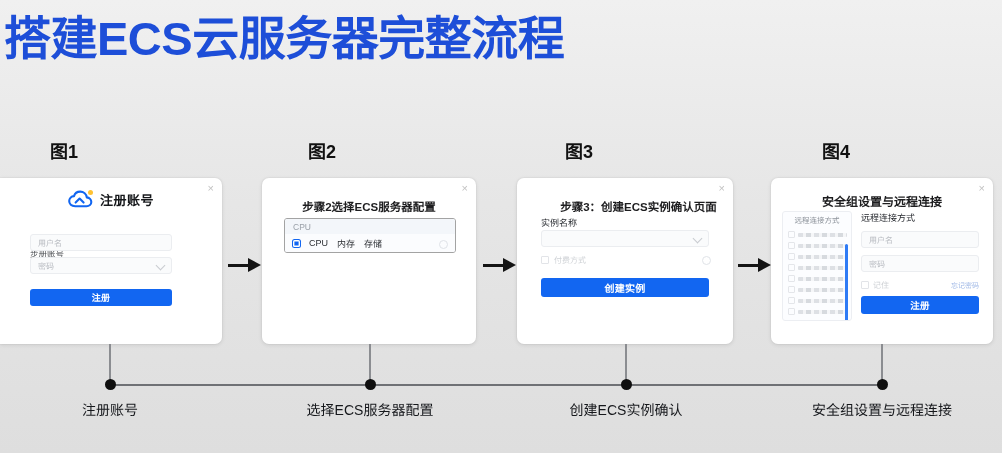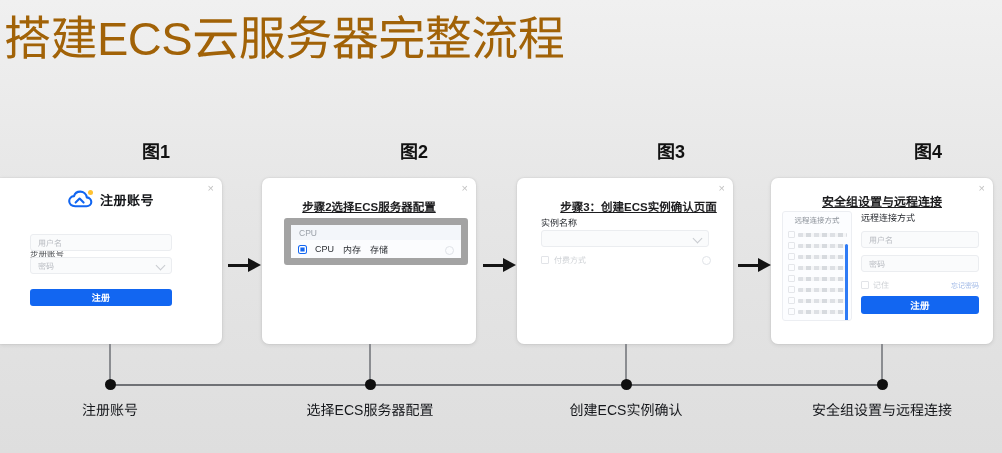--- a/index.html
+++ b/index.html
@@ -28,41 +28,41 @@
     position: absolute;
     left: 4px;
     top: 2px;
     width: 994px;
     height: 72px;
     display: flex;
     align-items: center;
   }
   .main-title {
     font-size: 47px;
-    font-weight: 400;
+    font-weight: 700;
     letter-spacing: -0.5px;
     line-height: 1;
-    color: #a16207;
+    color: #1d4ed8;
     white-space: nowrap;
   }
 
   
   .fig-captions {
     position: absolute;
     left: 0;
     top: 140px;
     width: 1002px;
     height: 26px;
   }
   .fig-caption {
     position: absolute;
     top: 0;
     width: 120px;
     margin-left: -60px;
-    text-align: right;
+    text-align: left;
     font-size: 18px;
     font-weight: 700;
     color: #111;
     line-height: 24px;
   }
 
   
   .cards {
     position: absolute;
     left: 0;
@@ -86,21 +86,20 @@
     font-size: 11px;
     line-height: 11px;
     color: #c2c2c2;
     cursor: pointer;
   }
   .card-title {
     font-size: 11.5px;
     font-weight: 700;
     color: #1d1d1f;
     text-align: center;
-    text-decoration: underline;
   }
 
   
   .field {
     height: 17px;
     border: 1px solid #ebedf0;
     border-radius: 3px;
     background: #fafbfc;
     display: flex;
     align-items: center;
@@ -168,21 +167,21 @@
   #card1 .f-user  { position: absolute; left: 30px; top: 56px; width: 142px; }
   #card1 .f-pass  { position: absolute; left: 30px; top: 79px; width: 142px; }
   #card1 .c1-btn  { position: absolute; left: 30px; top: 111px; width: 142px; }
 
   
   #card2 { left: 262px; width: 214px; }
   #card2 .card-title { position: absolute; left: 0; right: 0; top: 20px; }
   .spec-box {
     position: absolute;
     left: 22px; top: 40px; width: 170px;
-    border: 7px solid #a3a3a3;
+    border: 1px solid #a3a3a3;
     border-radius: 3px;
     background: #f7f9fc;
     overflow: hidden;
   }
   .spec-head {
     height: 15px; display: flex; align-items: center; padding: 0 8px;
     font-size: 8.5px; color: #9aa0a8; background: #f3f6fa;
   }
   .spec-row {
     height: 18px; display: flex; align-items: center; gap: 9px;
@@ -341,20 +340,21 @@
         <span></span>
         <span class="caret"></span>
       </div>
 
       <div class="c3-pay">
         <span class="chk-empty"></span>
         <span class="muted-label">付费方式</span>
       </div>
       <span class="c3-radio"></span>
 
+      <div class="primary-btn c3-btn">创建实例</div>
     </div>
 
     <div class="card" id="card4">
       <div class="close-x">×</div>
       <div class="card-title">安全组设置与远程连接</div>
 
       <div class="sg-list">
         <div class="sg-list-head">远程连接方式</div>
         <div class="sg-items">
           <div class="sg-item">

